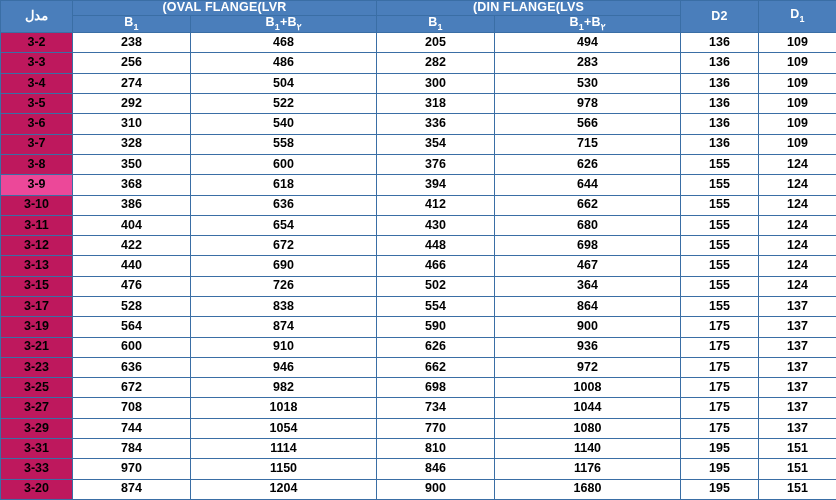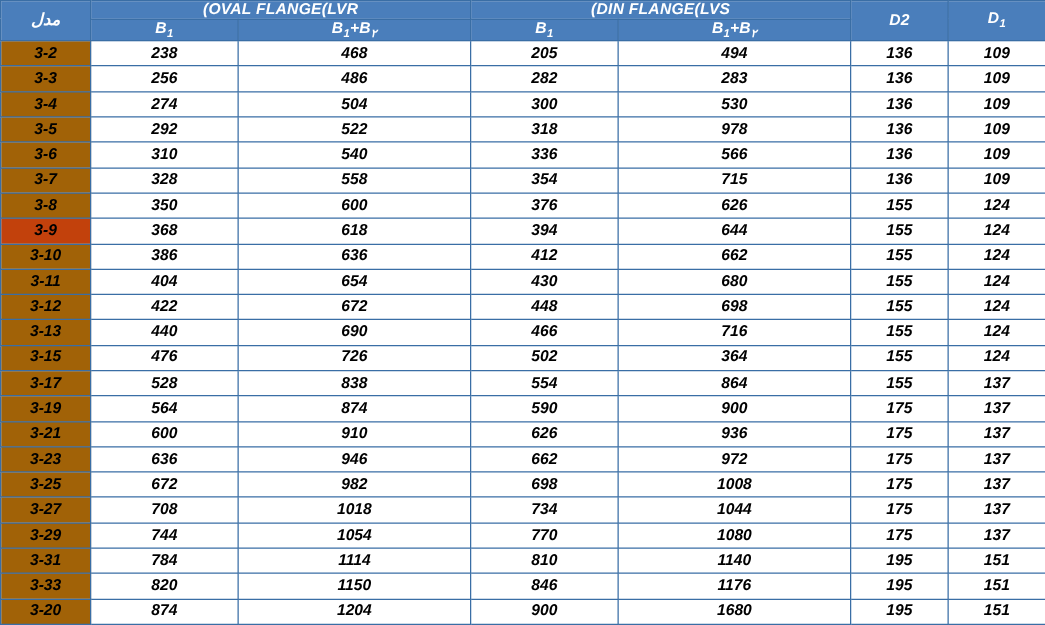--- a/index.html
+++ b/index.html
@@ -11,21 +11,20 @@
     width: 836px;
     height: 500px;
     font-family: "Liberation Sans", sans-serif;
     overflow: hidden;
   }
   table.spec {
     border-collapse: collapse;
     width: 836px;
     height: 500px;
     table-layout: fixed;
-    font-style: italic;
   }
   table.spec td, table.spec th {
     border: 1px solid #3a6ea5;
     text-align: center;
     vertical-align: middle;
     font-size: 12.5px;
     font-weight: bold;
     color: #000000;
     padding: 0;
     line-height: 1.1;
@@ -38,23 +37,23 @@
     font-weight: bold;
     letter-spacing: 0.2px;
   }
   tr.hdr-top th.model-cell {
     font-size: 13px;
   }
   th.group-head {
     font-size: 12px;
   }
   
-  td.model { background: #a16207; }
+  td.model { background: #be185d; }
   td.num { background: #ffffff; }
-  tr.alt td.model { background: #c2410c; }
+  tr.alt td.model { background: #ec4899; }
   .sub { font-size: 9px; vertical-align: sub; }
   .colA { width: 72px; }
   .colB { width: 118px; }
   .colC { width: 186px; }
   .colD { width: 118px; }
   .colE { width: 186px; }
   .colF { width: 78px; }
   .colG { width: 78px; }
 </style>
 </head>
@@ -183,21 +182,21 @@
         <td class="num">448</td>
         <td class="num">698</td>
         <td class="num">155</td>
         <td class="num">124</td>
       </tr>
       <tr>
         <td class="model">3-13</td>
         <td class="num">440</td>
         <td class="num">690</td>
         <td class="num">466</td>
-        <td class="num">716</td>
+        <td class="num">467</td>
         <td class="num">155</td>
         <td class="num">124</td>
       </tr>
       <tr>
         <td class="model">3-15</td>
         <td class="num">476</td>
         <td class="num">726</td>
         <td class="num">502</td>
         <td class="num">364</td>
         <td class="num">155</td>
@@ -270,21 +269,21 @@
         <td class="model">3-31</td>
         <td class="num">784</td>
         <td class="num">1114</td>
         <td class="num">810</td>
         <td class="num">1140</td>
         <td class="num">195</td>
         <td class="num">151</td>
       </tr>
       <tr>
         <td class="model">3-33</td>
-        <td class="num">820</td>
+        <td class="num">970</td>
         <td class="num">1150</td>
         <td class="num">846</td>
         <td class="num">1176</td>
         <td class="num">195</td>
         <td class="num">151</td>
       </tr>
       <tr>
         <td class="model">3-20</td>
         <td class="num">874</td>
         <td class="num">1204</td>

